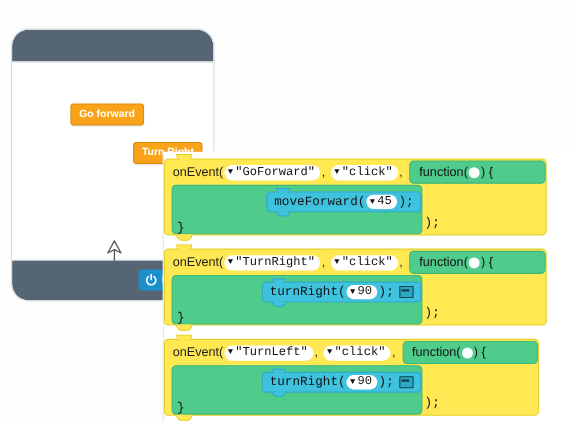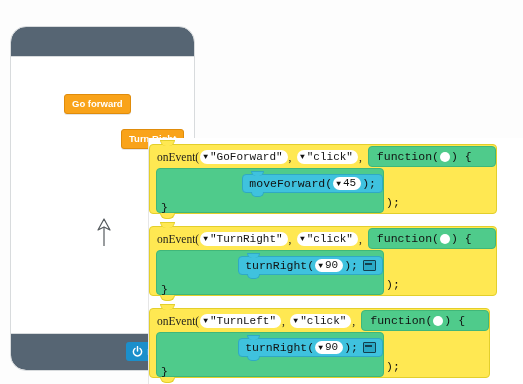--- a/index.html
+++ b/index.html
@@ -7,21 +7,21 @@
     width:523px;height:384px;
     background:#fdfdfd;
     font-family:"Liberation Sans", sans-serif;
     overflow:hidden;
     position:relative;
   }
   #stage{position:absolute;inset:0;width:523px;height:384px;}
 
   
   .phone{
-    position:absolute;left:10px;top:26px;width:185px;height:345px;
+    position:absolute;left:10px;top:26px;width:185px;height:248px;
     background:#ffffff;
     border:1px solid #d8dbdd;
     border-radius:16px;
     box-sizing:border-box;
     overflow:hidden;
   }
   .phone-header{
     position:absolute;left:0;top:0;width:100%;height:29px;
     background:#566573;
     border-radius:15px 15px 0 0;
@@ -118,21 +118,21 @@
 
   .hdr-row{
     display:flex;align-items:center;
     height:23px;
     padding-left:7px;
     font-family:"Liberation Mono", monospace;
     font-size:11.5px;
     color:#1d1d1d;
     white-space:nowrap;
   }
-  .kw{font-family:Liberation Serif, serif;}
+  .kw{font-family:Liberation Sans, sans-serif;}
 
   .pill{
     display:inline-flex;align-items:center;
     background:#ffffff;
     border-radius:8px;
     padding:0px 5px 0px 3px;
     margin:0 1px;
     height:14px;
     font-family:"Liberation Mono", monospace;
     font-size:11px;
@@ -142,21 +142,21 @@
   .pill .tri{font-size:8px;margin-right:2px;line-height:1;}
 
   .fn-block{
     display:inline-flex;align-items:center;
     background:#4fcb8b;
     border:1px solid #3fb77a;
     border-radius:4px;
     height:21px;
     padding:0 8px;
     margin-left:6px;
-    font-family:Liberation Mono, monospace;
+    font-family:Liberation Sans, sans-serif;
     font-size:11.5px;
     color:#111;
     white-space:nowrap;
     box-sizing:border-box;
   }
   .fn-dot{
     display:inline-block;width:10px;height:10px;
     background:#ffffff;border-radius:50%;
     margin:0 1px;
   }

